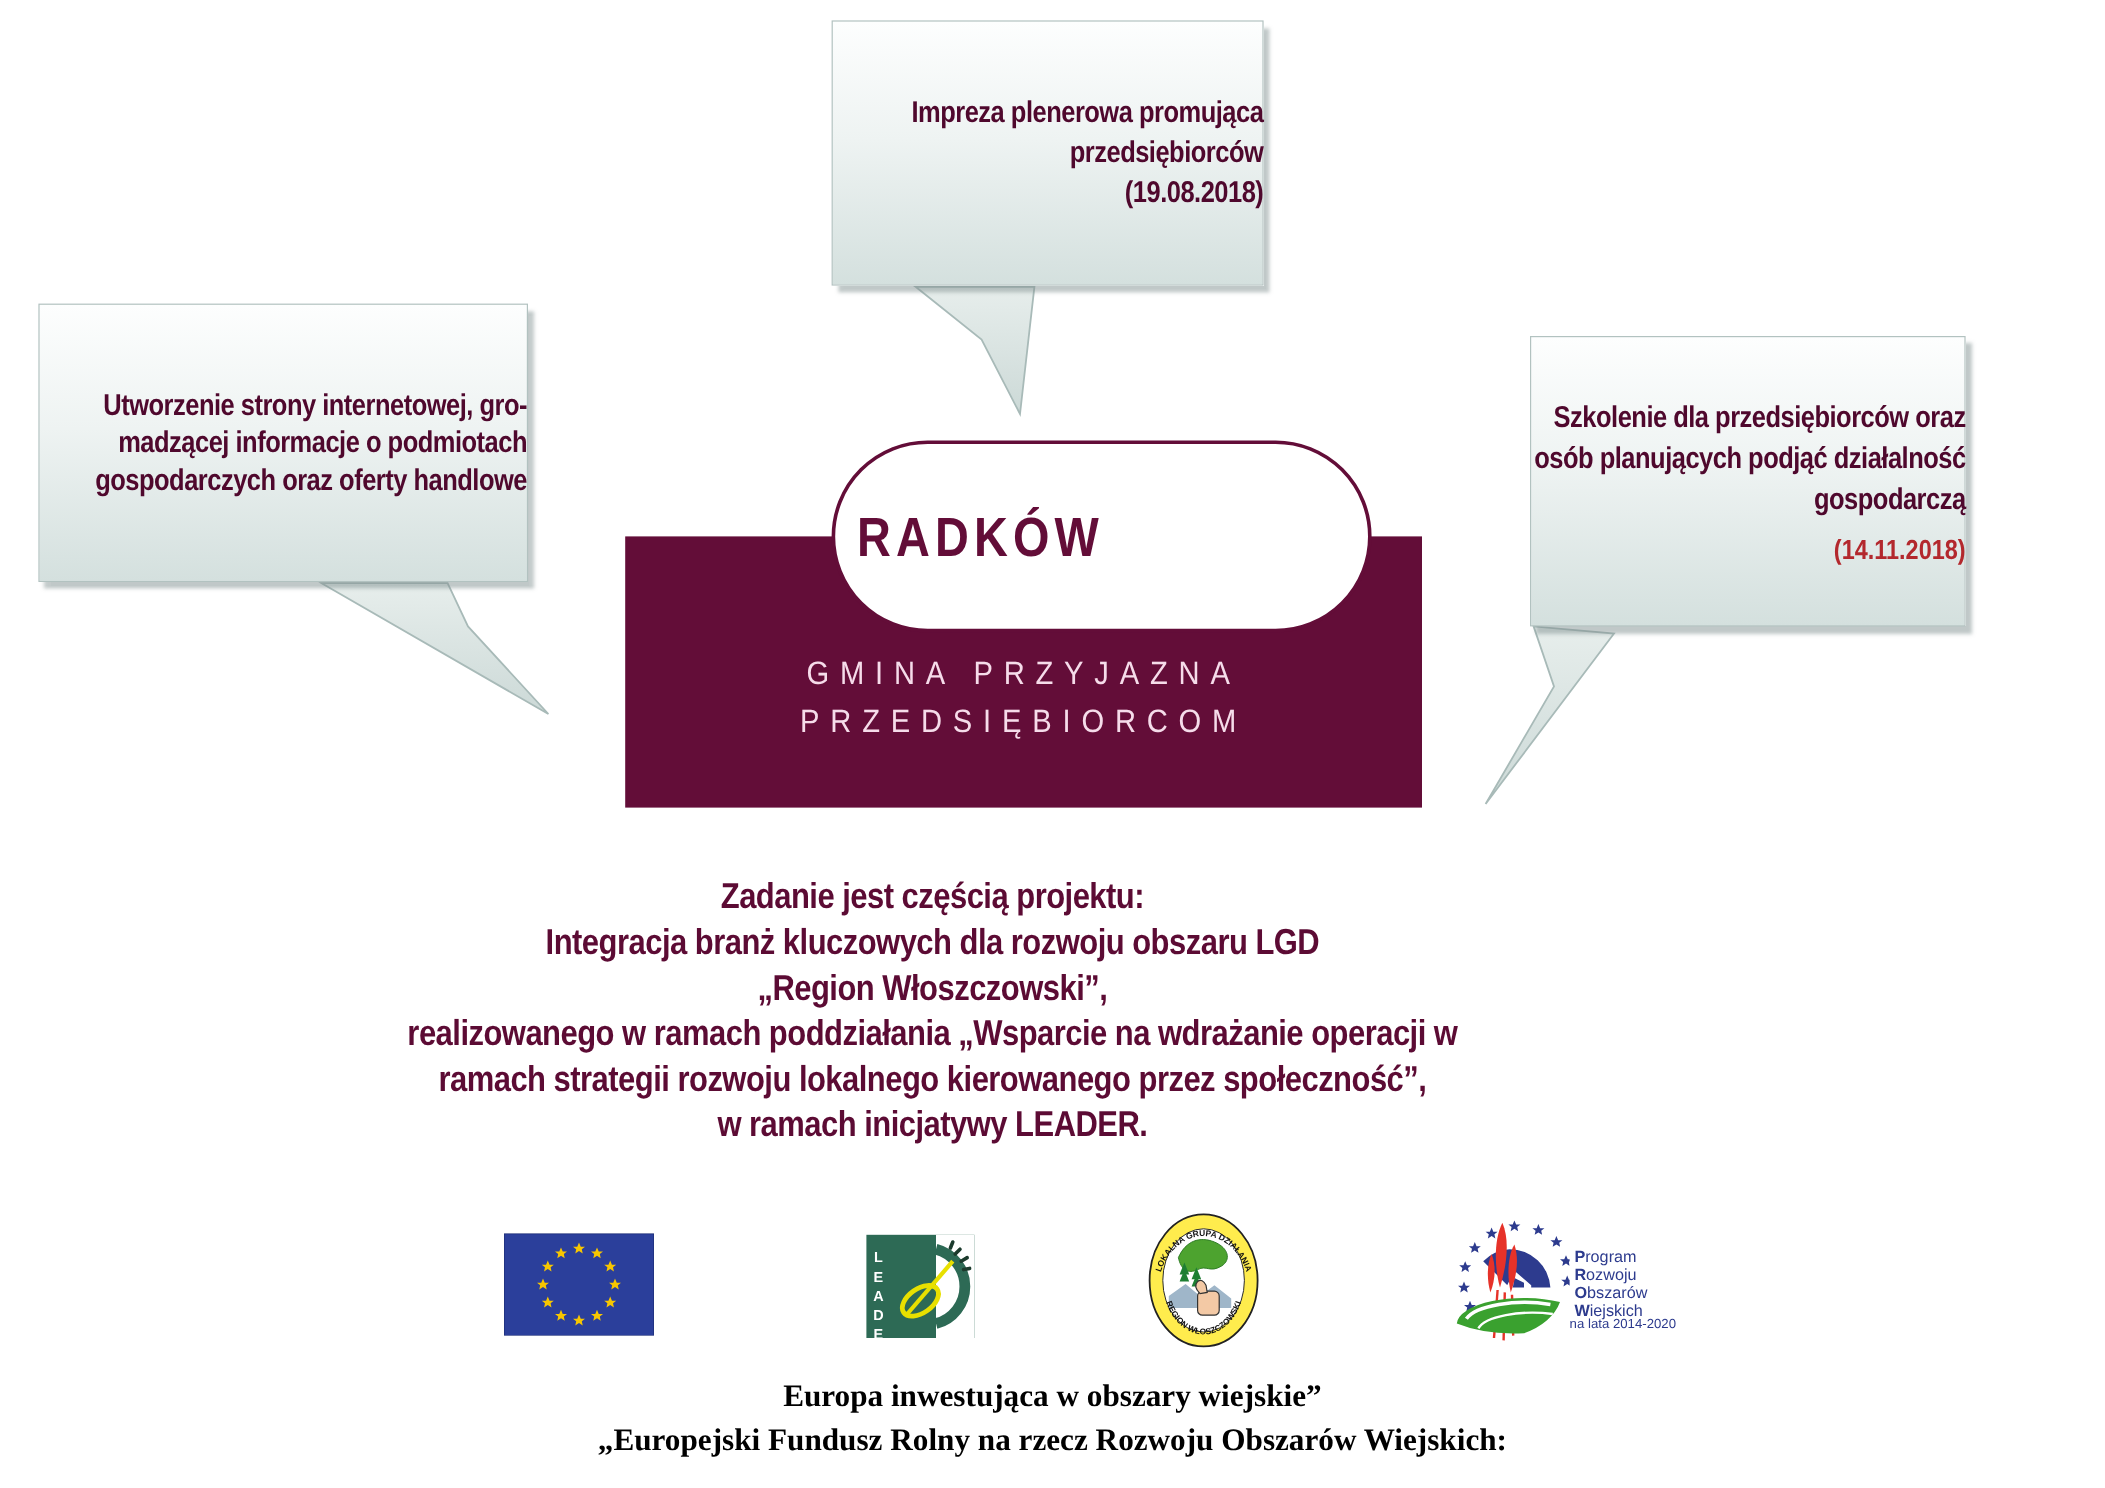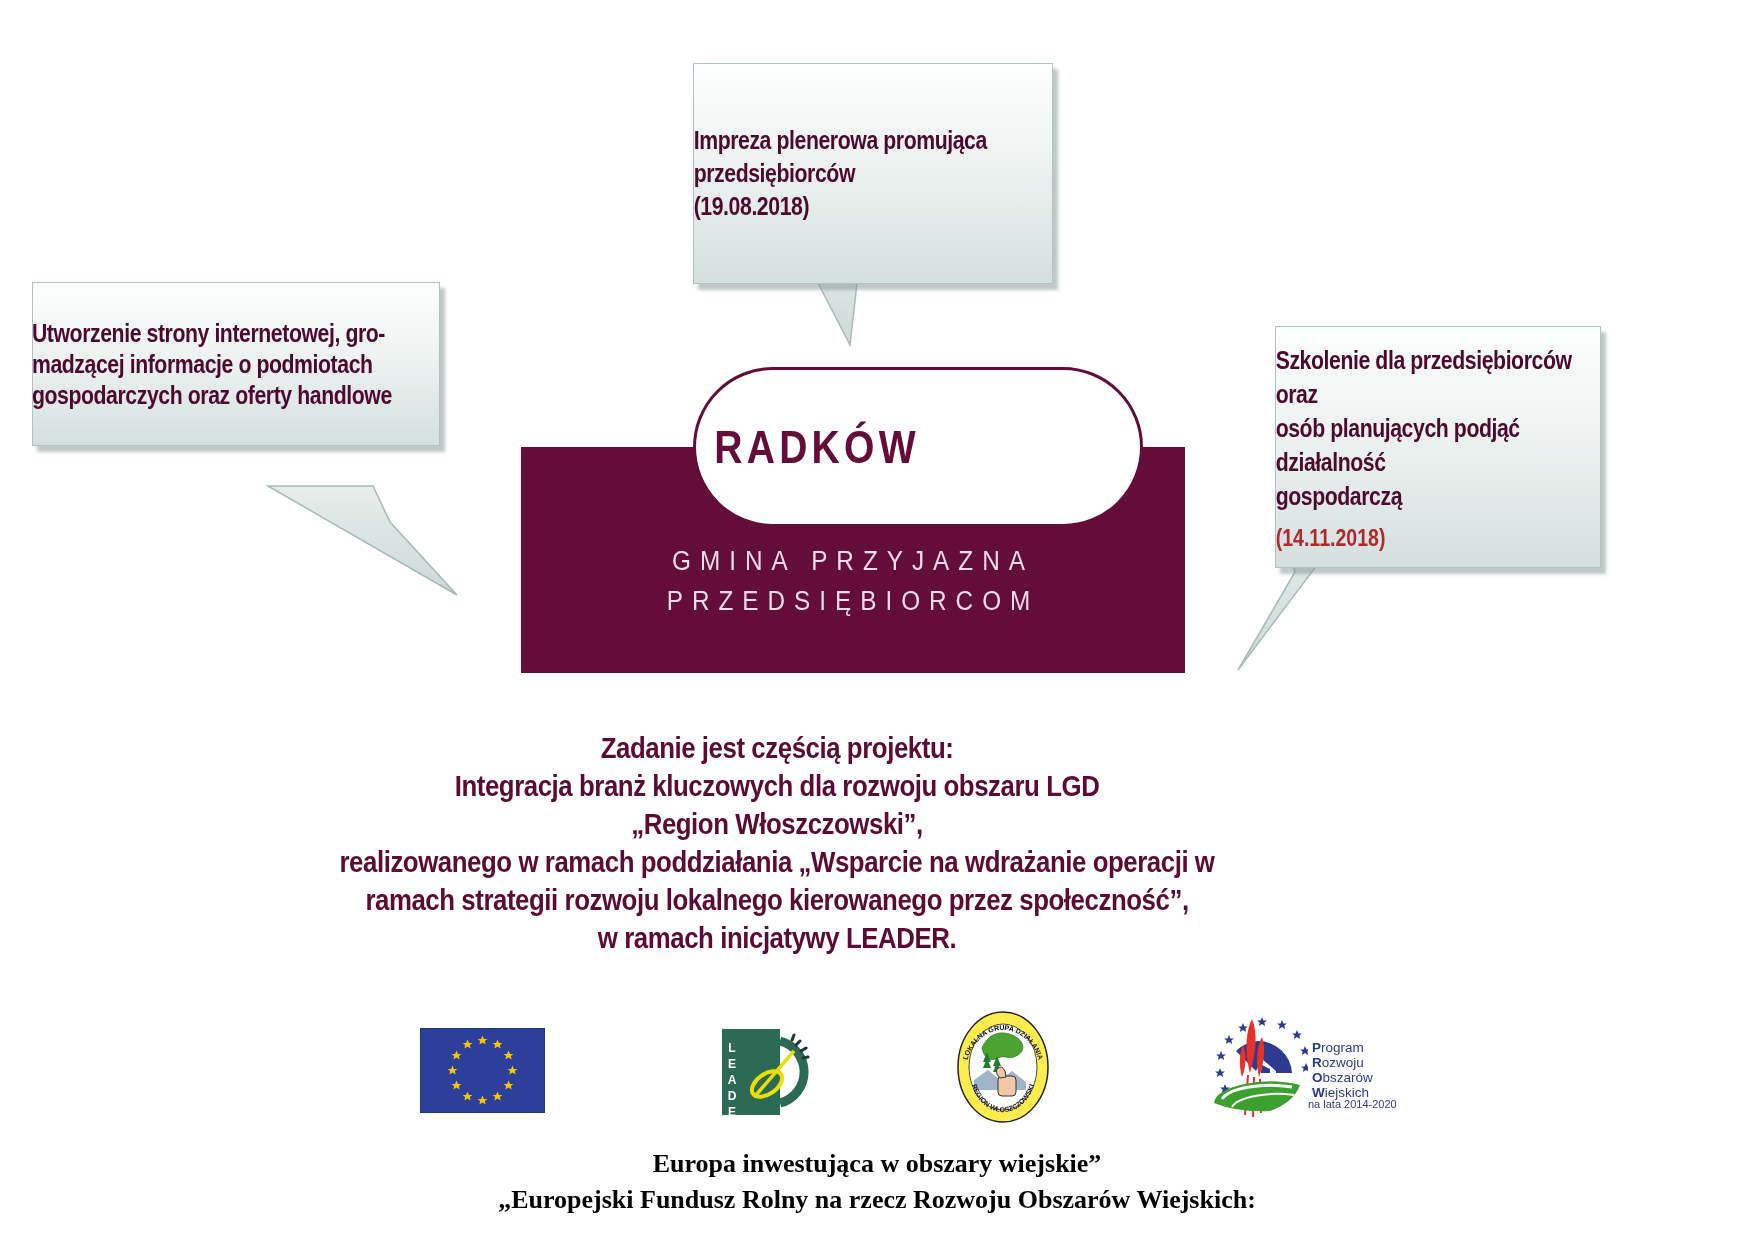--- a/index.html
+++ b/index.html
@@ -5,27 +5,27 @@
   html,body{margin:0;padding:0;background:#ffffff;}
   #canvas{position:relative;width:1754px;height:1240px;background:#ffffff;overflow:hidden;
           font-family:"Liberation Sans",sans-serif;}
 
   
   .bubble{position:absolute;box-sizing:border-box;
     background:linear-gradient(180deg,#fdfefe 0%,#eef3f2 45%,#d4e0de 100%);
     border:1px solid #b2c2c0;
     box-shadow:5px 6px 3px rgba(130,146,146,.5);
     display:flex;flex-direction:column;justify-content:center;align-items:center;
-    text-align:left;color:#4f082d;font-weight:bold;margin-top:46px;}
+    text-align:right;color:#4f082d;font-weight:bold;}
   .bubble .cond{transform:scaleX(.85);transform-origin:50% 50%;width:118%;}
   #bubble-top{left:693px;top:17px;width:360px;height:221px;}
   #bubble-top .line{font-size:25px;line-height:33px;letter-spacing:-.5px;}
-  #bubble-left{left:32px;top:236px;width:408px;height:164px;}
+  #bubble-left{left:32px;top:253px;width:408px;height:232px;}
   #bubble-left .line{font-size:25px;line-height:31px;letter-spacing:-.5px;}
-  #bubble-right{left:1275px;top:280px;width:326px;height:242px;}
+  #bubble-right{left:1275px;top:280px;width:363px;height:242px;}
   #bubble-right .line{font-size:25px;line-height:34px;letter-spacing:-.5px;}
   #bubble-right .date{font-size:23px;margin-top:12px;color:#b3282d;font-weight:bold;}
 
   #tails{position:absolute;left:0;top:0;width:1754px;height:1240px;pointer-events:none;}
   #tails polygon{fill:url(#tailGrad);stroke:#a8bab8;stroke-width:1.5;}
 
   
   #banner-rect{position:absolute;left:521px;top:447px;width:664px;height:226px;background:#630d38;}
   #radkow-pill{position:absolute;left:693px;top:367px;width:450px;height:160px;box-sizing:border-box;
     background:#ffffff;border:3px solid #630d38;border-radius:80px;

